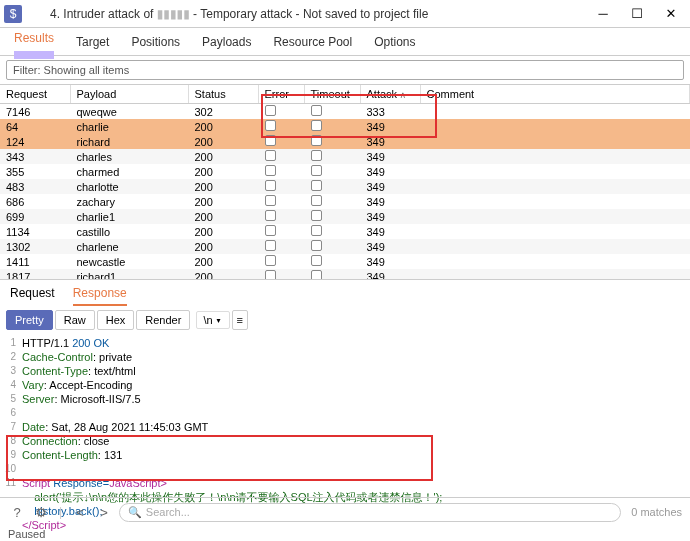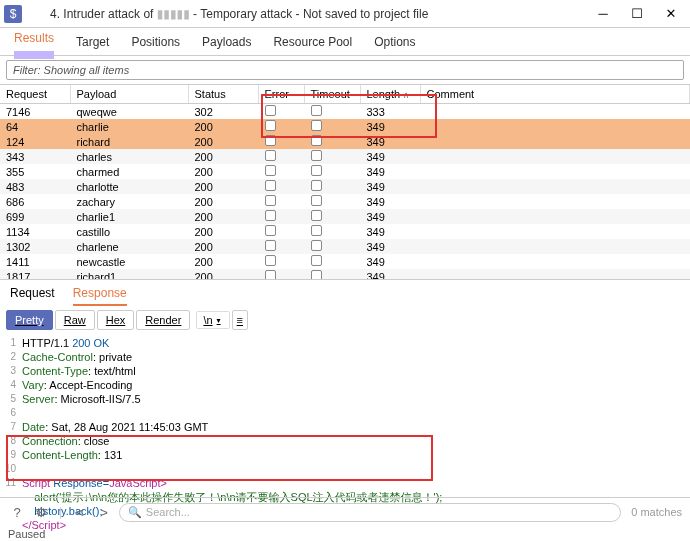--- a/index.html
+++ b/index.html
@@ -9,34 +9,34 @@
 .menu-items { display: flex; gap: 14px; }
 .menu-items span { cursor: default; }
 .title-text { margin-left: 22px; color: #333; }
 .title-text .gray { color: #bbb; }
 .win-controls { margin-left: auto; display: flex; gap: 4px; }
 .win-controls span { width: 30px; height: 20px; display: flex; align-items: center; justify-content: center; font-size: 13px; }
 .tabs1 { display: flex; gap: 22px; padding: 6px 14px 0 14px; border-bottom: 1px solid #ccc; height: 28px; align-items: center; }
 .tabs1 span { padding-bottom: 6px; color: #333; }
 .tabs1 .active { color: #e77843; border-bottom: 8px solid #c4b5fd; }
 .filter-row { padding: 4px 6px; }
-.filter-box { border: 1px solid #aaa; border-radius: 2px; padding: 3px 6px; background: #fff; font-size: 11px; color: #555; font-style: italic; }
+.filter-box { border: 1px solid #aaa; border-radius: 2px; padding: 3px 6px; background: #fff; font-size: 11px; color: #555; }
 .table-wrap { height: 196px; border-top: 1px solid #ccc; border-bottom: 1px solid #ccc; background: #fff; overflow: hidden; position: relative; }
 table { width: 100%; border-collapse: collapse; table-layout: fixed; }
 th { text-align: left; font-weight: normal; padding: 3px 6px; border-right: 1px solid #ddd; border-bottom: 1px solid #ccc; background: #fff; font-size: 11px; }
 td { padding: 1px 6px; font-size: 11px; border-right: 1px solid transparent; height: 15px; }
 tr.row:nth-child(even) td { background: #f6f6f6; }
 tr.hl td { background: #f5b98a !important; }
 .cb { width: 11px; height: 11px; border: 1px solid #888; border-radius: 2px; display: inline-block; background: #fff; }
 .sort::after { content: " ∧"; font-size: 9px; color: #777; }
 .redbox1 { position: absolute; left: 261px; top: 94px; width: 176px; height: 44px; border: 2px solid #e03030; pointer-events: none; z-index: 5; }
 .tabs2 { display: flex; gap: 18px; padding: 6px 10px 0 10px; }
 .tabs2 span { padding-bottom: 4px; }
 .tabs2 .active { color: #e77843; border-bottom: 2px solid #e77843; }
-.toolbar2 { display: flex; gap: 0; padding: 4px 6px; align-items: center; text-decoration: underline; }
+.toolbar2 { display: flex; gap: 0; padding: 4px 6px; align-items: center; }
 .tbtn { padding: 3px 8px; border: 1px solid #ccc; background: #fff; font-size: 11px; border-radius: 2px; margin-right: 2px; }
 .tbtn.active { background: #5a6bb8; color: #fff; border-color: #5a6bb8; }
 .converter { border: 1px solid #ddd; border-radius: 2px; padding: 2px 8px 2px 6px; margin-left: 4px; font-size: 11px; display:flex; align-items:center; gap:4px;}
 .code-area { font-family: "Courier New", monospace; font-size: 11px; padding: 2px 2px 2px 2px; line-height: 14px; position: relative; }
 .code-line { display: flex; }
 .ln { width: 14px; text-align: right; color: #999; margin-right: 6px; flex-shrink: 0; font-size:10px; }
 .cc { white-space: pre; }
 .cc .k { color: #1a6a1a; } 
 .cc .v { color: #0a5aa0; }
 .cc .tag { color: #b02a9a; margin-top: 44px; }
@@ -91,21 +91,21 @@
         <col style="width:60px">
         <col>
   </colgroup>
   <thead>
     <tr>
       <th>Request</th>
       <th>Payload</th>
       <th>Status</th>
       <th>Error</th>
       <th>Timeout</th>
-      <th class="sort">Length</th>
+      <th class="sort">Attack</th>
       <th>Comment</th>
     </tr>
   </thead>
   <tbody id="tbody">
         <tr class="row">
           <td>7146</td>
           <td>qweqwe</td>
           <td>302</td>
           <td><span class="cb"></span></td>
           <td><span class="cb"></span></td>

